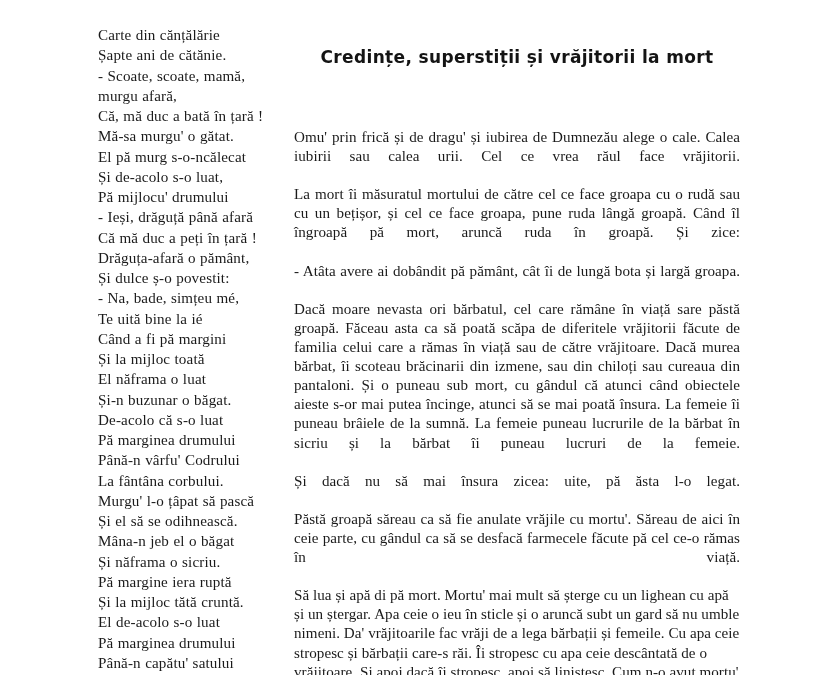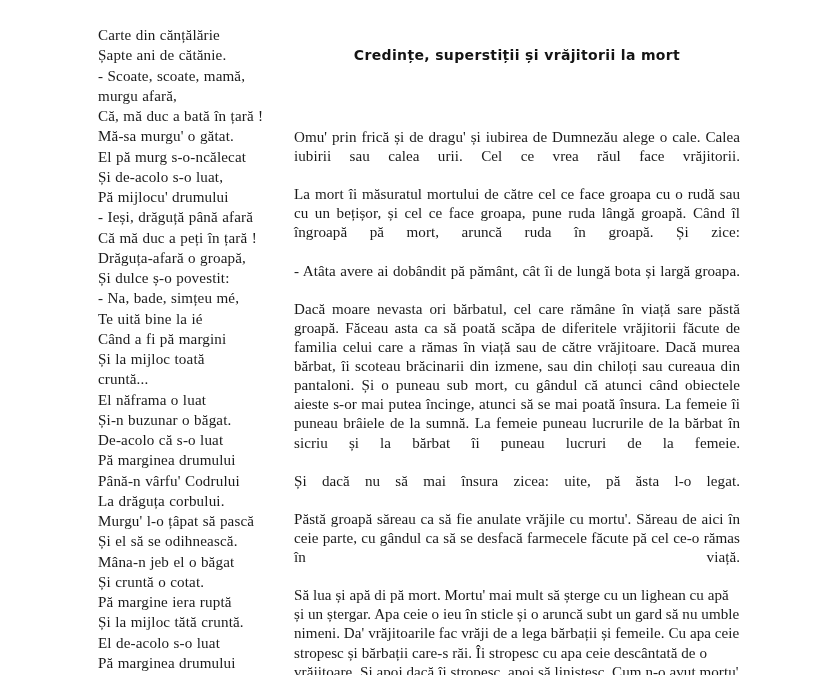--- a/index.html
+++ b/index.html
@@ -42,21 +42,21 @@
 
   
   #article-title {
     position: absolute;
     left: 294px;
     top: 8px;
     width: 446px;
     text-align: center;
     font-family: "DejaVu Sans", "Liberation Sans", sans-serif;
     font-weight: bold;
-    font-size: 14px;
+    font-size: 17px;
     letter-spacing: 0.35px;
     color: #141414;
   }
 
   
   #prose-column {
     position: absolute;
     left: 294px;
     top: 89px;
     width: 446px;
@@ -91,37 +91,36 @@
       <div class="verse-line">Șapte ani de cătănie.</div>
       <div class="verse-line">- Scoate, scoate, mamă,</div>
       <div class="verse-line">murgu afară,</div>
       <div class="verse-line">Că, mă duc a bată în țară !</div>
       <div class="verse-line">Mă-sa murgu' o gătat.</div>
       <div class="verse-line">El pă murg s-o-ncălecat</div>
       <div class="verse-line">Și de-acolo s-o luat,</div>
       <div class="verse-line">Pă mijlocu' drumului</div>
       <div class="verse-line">- Ieși, drăguță până afară</div>
       <div class="verse-line">Că mă duc a peți în țară !</div>
-      <div class="verse-line">Drăguța-afară o groapă,</div>
+      <div class="verse-line">Drăguța-afară o pământ,</div>
       <div class="verse-line">Și dulce ș-o povestit:</div>
       <div class="verse-line">- Na, bade, simțeu mé,</div>
       <div class="verse-line">Te uită bine la ié</div>
       <div class="verse-line">Când a  fi pă margini</div>
       <div class="verse-line">Și la mijloc toată</div>
-      <div class="verse-line">cruntă...</div>
       <div class="verse-line">El năframa o luat</div>
       <div class="verse-line">Și-n buzunar o băgat.</div>
       <div class="verse-line">De-acolo că s-o luat</div>
       <div class="verse-line">Pă marginea drumului</div>
       <div class="verse-line">Până-n vârfu' Codrului</div>
-      <div class="verse-line">La drăguța corbului.</div>
+      <div class="verse-line">La fântâna corbului.</div>
       <div class="verse-line">Murgu' l-o țâpat să pască</div>
       <div class="verse-line">Și el să se odihnească.</div>
       <div class="verse-line">Mâna-n jeb el o băgat</div>
-      <div class="verse-line">Și cruntă o cotat.</div>
+      <div class="verse-line">Și năframa o sicriu.</div>
       <div class="verse-line">Pă margine iera ruptă</div>
       <div class="verse-line">Și la mijloc tătă cruntă.</div>
       <div class="verse-line">El de-acolo s-o luat</div>
       <div class="verse-line">Pă marginea drumului</div>
       <div class="verse-line">Până-n capătu' satului</div>
     </div>
 
   <div id="article-title">Credințe, superstiții și vrăjitorii la mort</div>
 
   <div id="prose-column">

